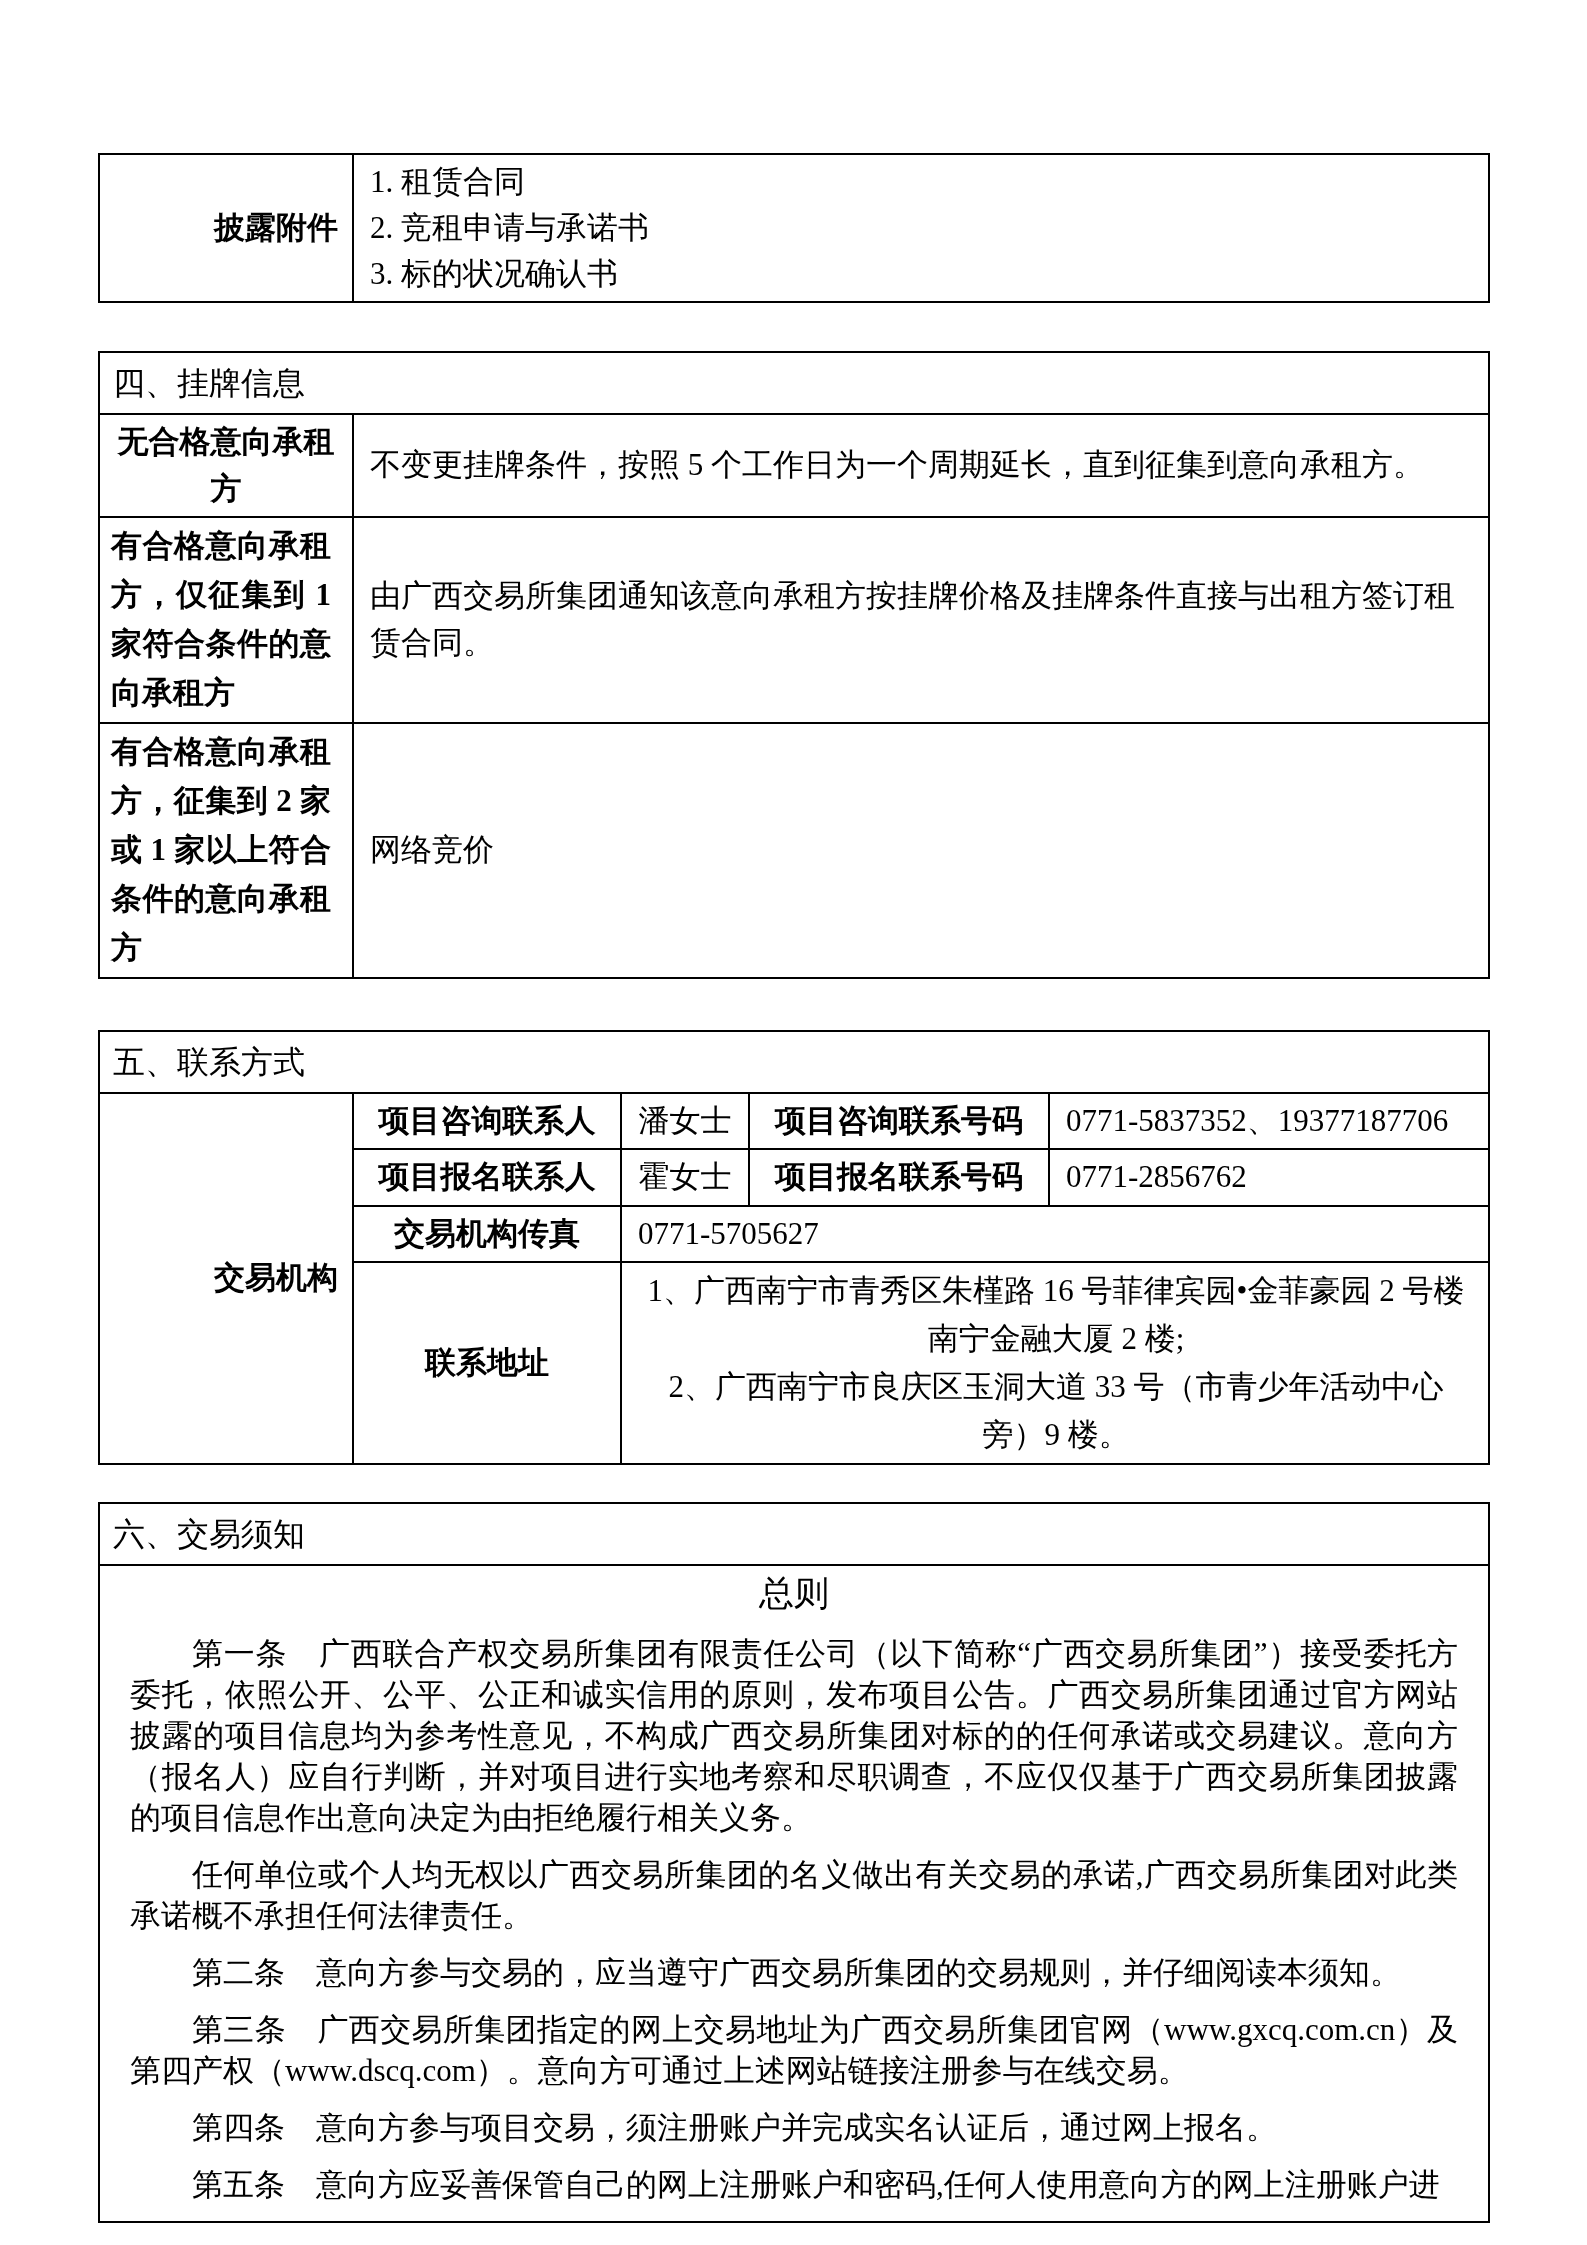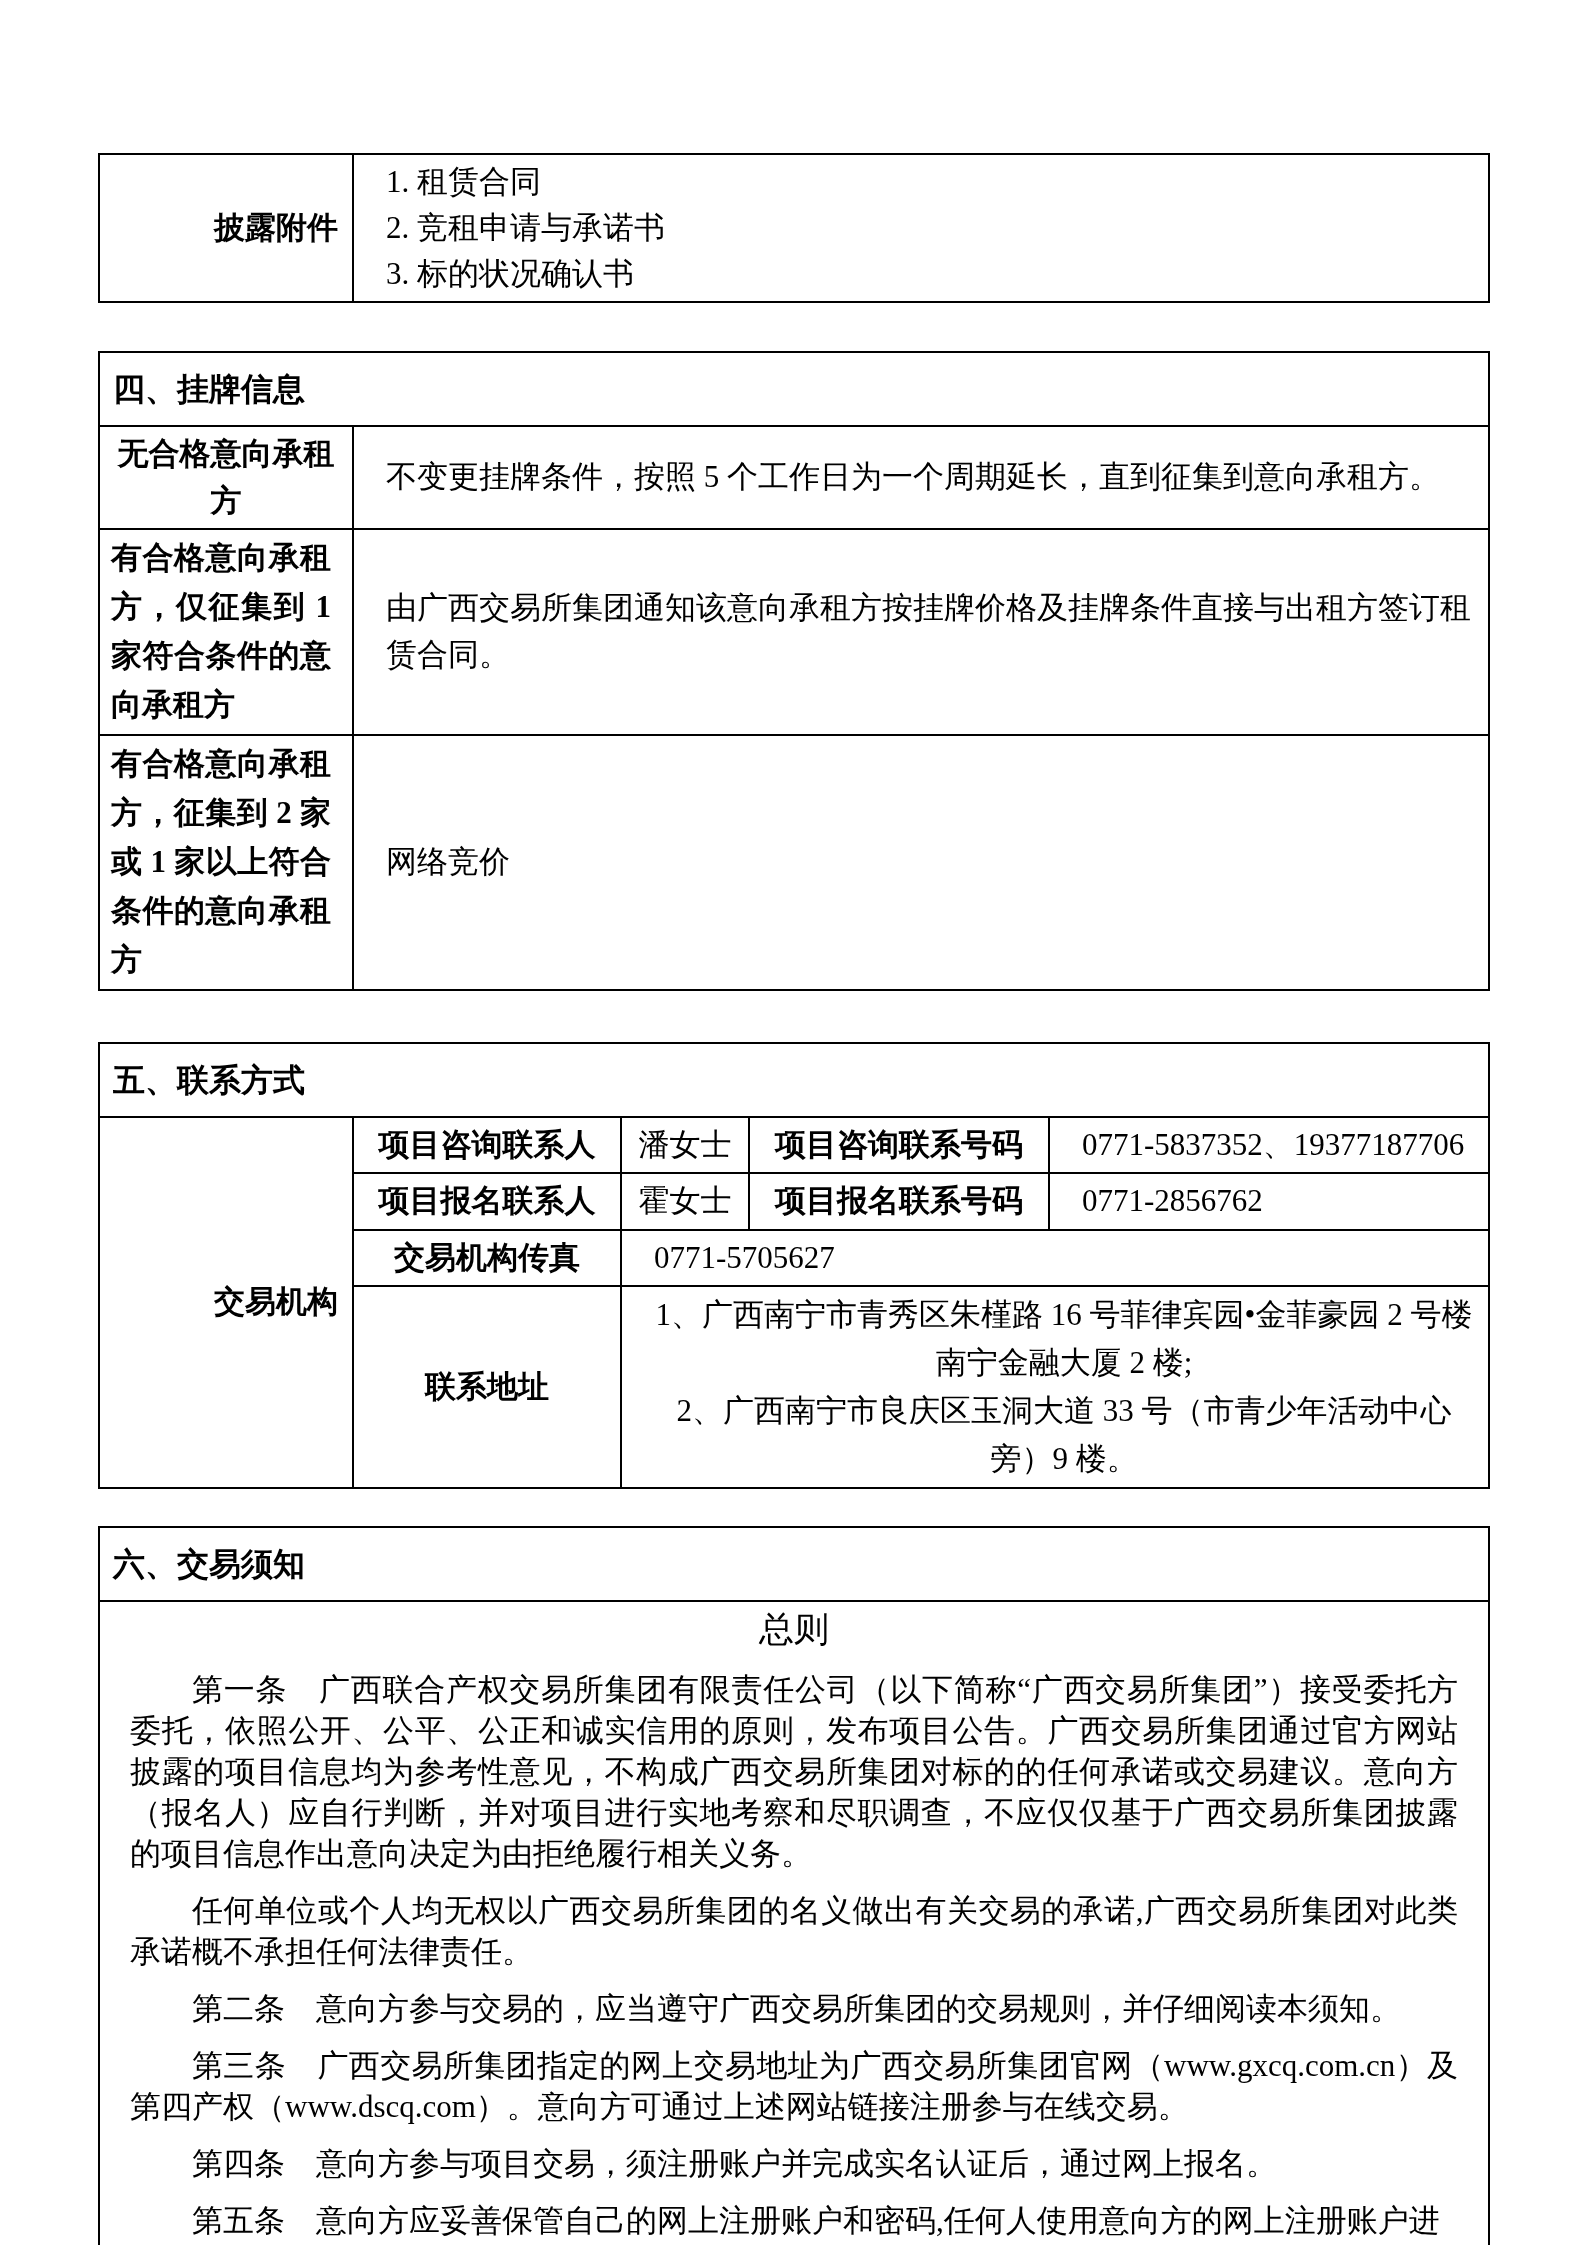--- a/index.html
+++ b/index.html
@@ -23,34 +23,34 @@
     border: 2px solid #000000;
     vertical-align: middle;
     font-size: 31px;
     line-height: 1.5;
     color: #000000;
     box-sizing: border-box;
     padding: 4px 14px;
     overflow: hidden;
   }
   .cap {
-    font-weight: bold;
+    font-weight: normal;
     font-size: 32px;
-    padding: 12px 13px;
+    padding: 6px 13px;
     text-align: left;
   }
   .lbl { font-weight: bold; }
   .lbl-left   { text-align: right; padding-left: 18px; }
   .lbl-center { text-align: center; padding-left: 10px; padding-right: 10px; }
   .lbl-just   {
     text-align: justify;
     padding-left: 11px; padding-right: 21px;
     line-height: 1.58;
   }
-  .val { text-align: left; padding-left: 32px; }
+  .val { text-align: left; padding-left: 16px; }
   .val p, .lbl p { margin: 0; }
   .att-val p { margin: 0; line-height: 46px; }
   .addr p { margin: 0; line-height: 48px; text-align: center; }
   .gap48 { margin-top: 48px; }
   .gap51 { margin-top: 51px; }
   .gap37 { margin-top: 37px; }
   .notice-body {
     vertical-align: top;
     height: 543px;
     padding: 5px 14px 0 14px;

